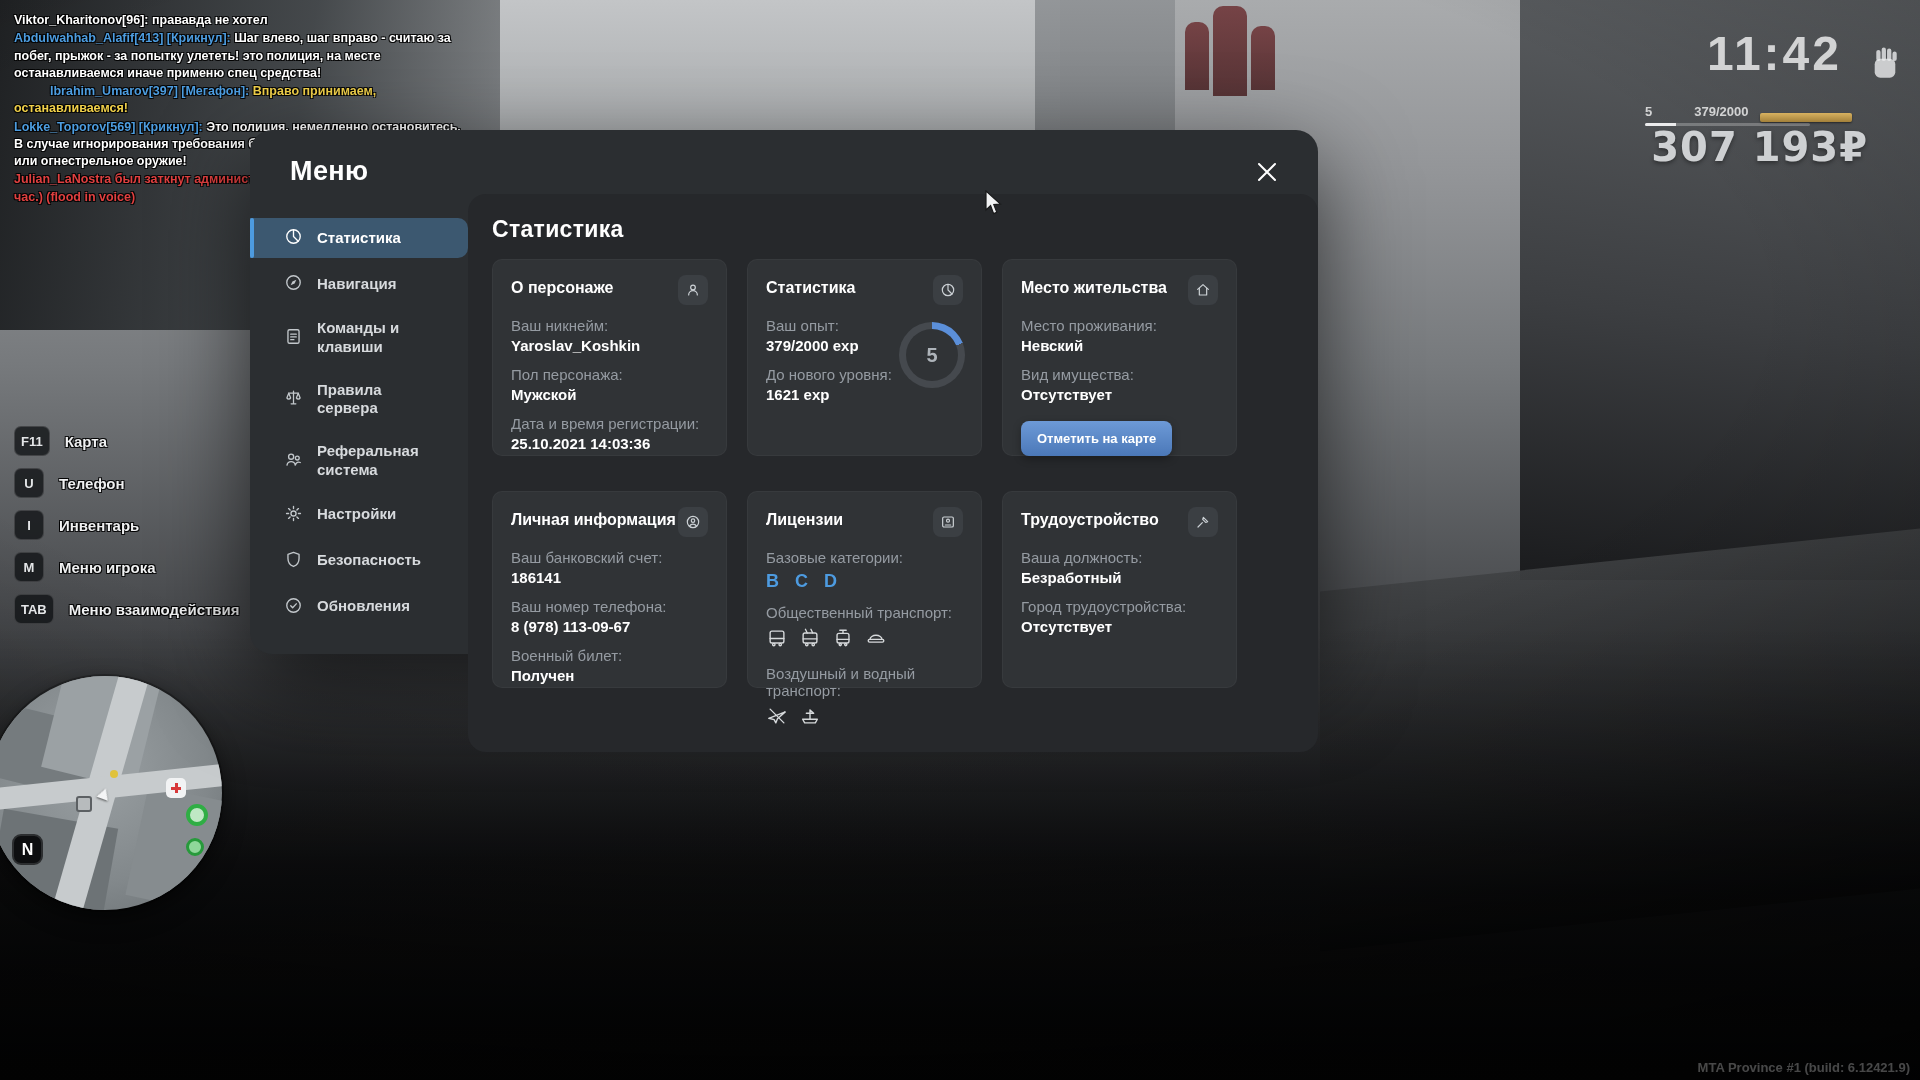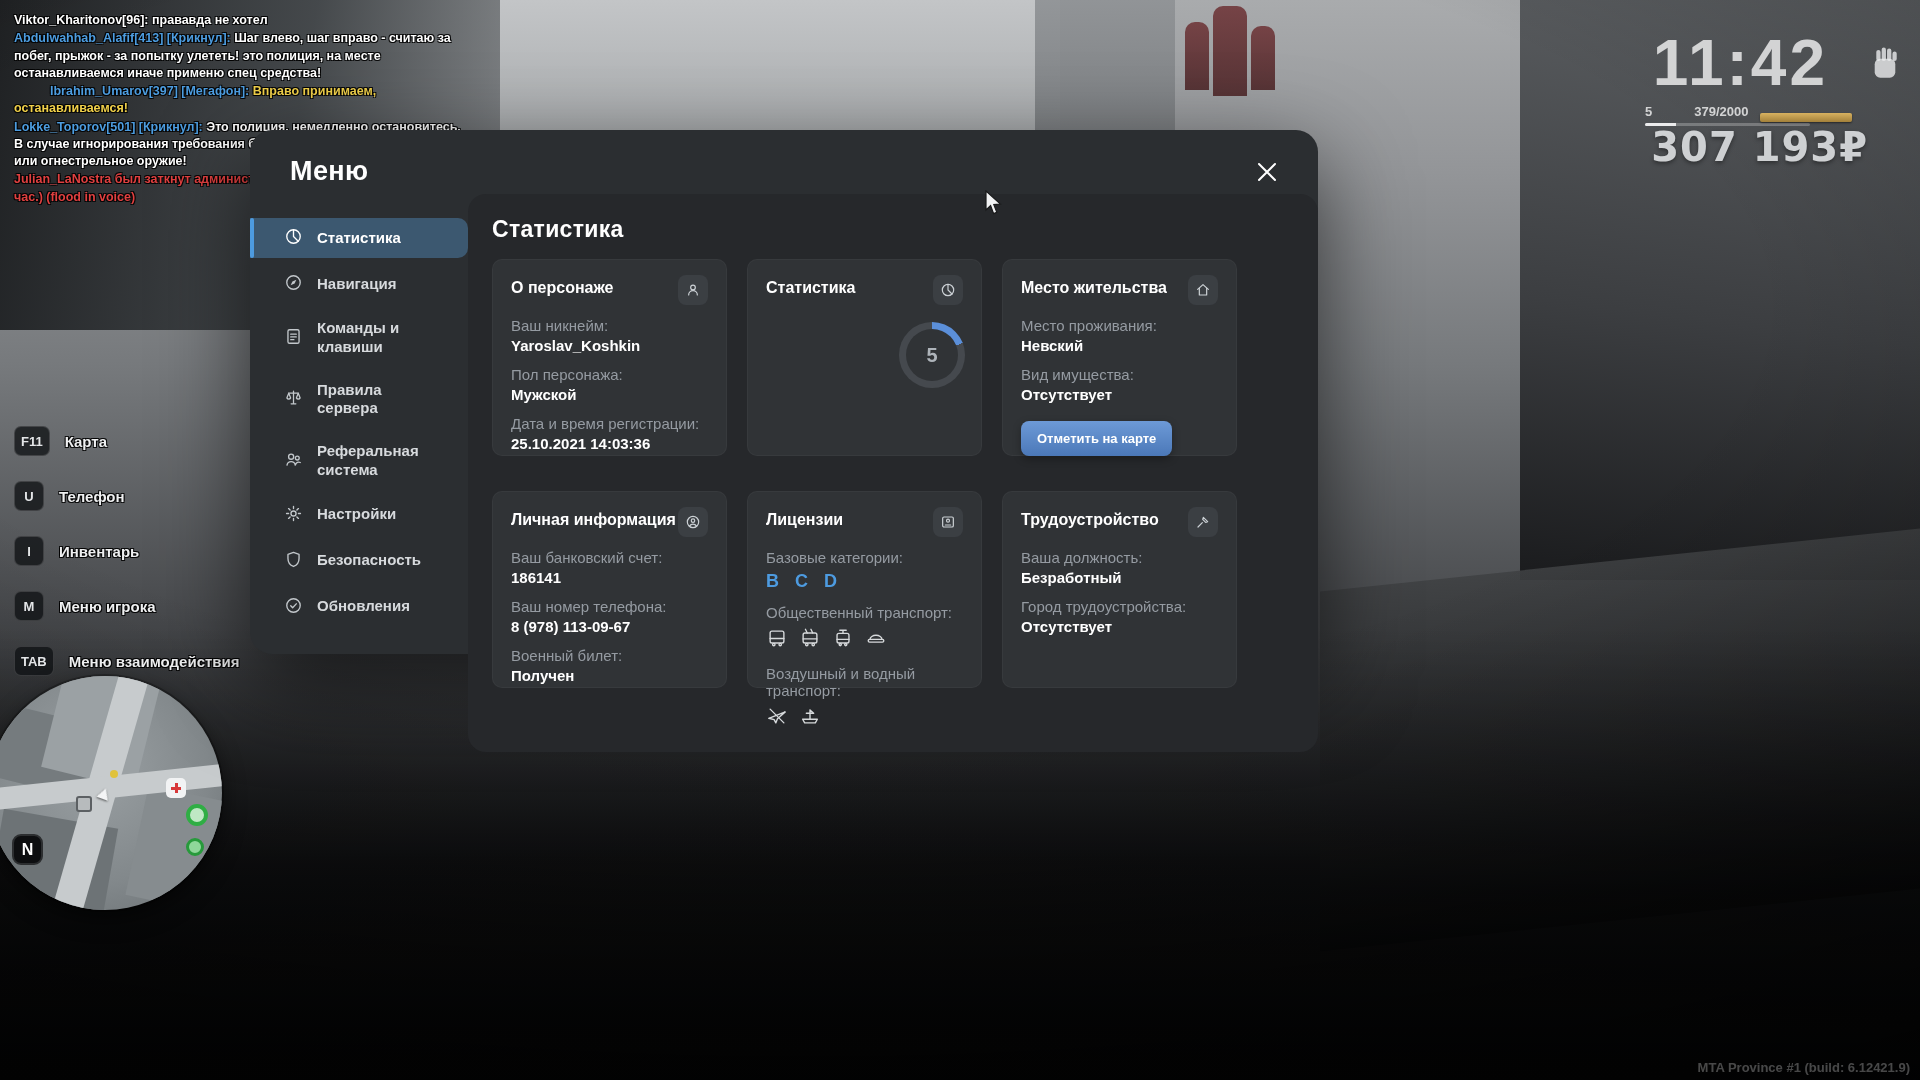--- a/index.html
+++ b/index.html
@@ -31,37 +31,37 @@
     z-index:1; }
 
   .outline { text-shadow:-1px -1px 0 rgba(0,0,0,.85),1px -1px 0 rgba(0,0,0,.85),-1px 1px 0 rgba(0,0,0,.85),1px 1px 0 rgba(0,0,0,.85); }
 
   
   .chat { position:absolute; left:14px; top:12px; width:452px; z-index:2;
     font-size:12.5px; font-weight:700; line-height:1.38; }
   .chat-line { margin-bottom:1px; }
 
   
-  .hud-time { position:absolute; top:26px; right:92px; z-index:2; font-size:64px; font-weight:700;
+  .hud-time { position:absolute; top:26px; right:78px; z-index:2; font-size:48px; font-weight:700;
     color:rgba(255,255,255,0.75); letter-spacing:3px; }
   .hud-fist { position:absolute; top:42px; right:16px; z-index:2; color:rgba(235,236,238,0.8); }
   .hud-xp { position:absolute; top:104px; right:110px; width:165px; z-index:2; color:rgba(255,255,255,0.75); }
   .xp-top { display:flex; justify-content:flex-start; gap:42px; font-size:13px; font-weight:700; }
   .xp-track { margin-top:4px; height:3px; background:rgba(255,255,255,0.25); border-radius:2px; overflow:hidden; }
   .xp-fill { height:100%; background:rgba(255,255,255,0.85); width:0; }
   .hud-goldbar { position:absolute; top:113px; right:68px; width:92px; height:9px; z-index:3;
     background:linear-gradient(180deg,#d8b260,#a3803a); border-radius:2px; box-shadow:0 1px 2px rgba(0,0,0,.5); }
   .hud-money { position:absolute; top:124px; right:52px; z-index:2; font-size:40px; font-weight:700;
     color:rgba(228,230,232,0.88); letter-spacing:1px;
     font-family:"DejaVu Sans","Liberation Sans",sans-serif; text-shadow:0 2px 4px rgba(0,0,0,.4); }
   .build-info { position:absolute; right:10px; bottom:5px; z-index:2; font-size:13px; font-weight:700;
     color:rgba(255,255,255,0.28); }
 
   
-  .keybinds { position:absolute; left:14px; top:426px; z-index:2; display:flex; flex-direction:column; gap:25px; }
+  .keybinds { position:absolute; left:14px; top:426px; z-index:2; display:flex; flex-direction:column; gap:12px; }
   .kb-row { display:flex; align-items:center; gap:15px; }
   .keycap { min-width:30px; height:30px; padding:0 6px; display:flex; align-items:center; justify-content:center;
     background:rgba(16,18,20,0.78); border:1px solid rgba(255,255,255,0.15); border-radius:7px;
     color:#e4e6e8; font-size:13px; font-weight:700; }
   .kb-label { font-size:15px; font-weight:600; color:#eff0f1; }
 
   
   .minimap { position:absolute; left:-12px; top:676px; width:234px; height:234px; z-index:2; }
   .map-circle { width:100%; height:100%; border-radius:50%; overflow:hidden; position:relative;
     background:radial-gradient(circle at 45% 40%, #9aa0a3 0%, #82888b 60%, #686e71 100%);
@@ -147,21 +147,21 @@
   <div class="chat-line">
     <span style="color: rgb(255, 255, 255);">Viktor_Kharitonov[96]: прававда не хотел</span>
   </div>
   <div class="chat-line">
     <span style="color: rgb(77, 157, 224);">Abdulwahhab_Alafif[413] [Крикнул]: </span><span style="color: rgb(255, 255, 255);">Шаг влево, шаг вправо - считаю за побег, прыжок - за попытку улететь! это полиция, на месте останавливаемся иначе применю спец средства!</span>
   </div>
   <div class="chat-line">
     <span style="color: rgb(77, 157, 224); padding-left: 36px;">Ibrahim_Umarov[397] [Мегафон]: </span><span style="color: rgb(240, 208, 74);">Вправо принимаем, останавливаемся!</span>
   </div>
   <div class="chat-line">
-    <span style="color: rgb(77, 157, 224);">Lokke_Toporov[501] [Крикнул]: </span><span style="color: rgb(255, 255, 255);">Это полиция, немедленно остановитесь. В случае игнорирования требования будут применены спец. средства или огнестрельное оружие!</span>
+    <span style="color: rgb(77, 157, 224);">Lokke_Toporov[569] [Крикнул]: </span><span style="color: rgb(255, 255, 255);">Это полиция, немедленно остановитесь. В случае игнорирования требования будут применены спец. средства или огнестрельное оружие!</span>
   </div>
   <div class="chat-line">
     <span style="color: rgb(224, 64, 64);">Julian_LaNostra был заткнут администратором Alexander_Grozniy (3 час.) (flood in voice)</span>
   </div>
 </div>
 
 <div class="hud-time">11:42</div>
 <div class="hud-fist">
   <svg width="38" height="46" viewBox="0 0 24 28" fill="currentColor">
     <rect x="5.5" y="10" width="13" height="12" rx="3.5"></rect>
@@ -319,20 +319,26 @@
       <div class="card card-stats">
         <div class="card-head">
           <span class="card-title">Статистика</span>
           <span class="card-badge">
               <svg width="16" height="16" viewBox="0 0 24 24" fill="none" stroke="currentColor" stroke-width="1.8" stroke-linecap="round">
                 <circle cx="12" cy="12" r="8.5"></circle>
                 <path d="M12 3.5V12l6 6"></path>
               </svg>
             </span>
         </div>
+        <div class="stats-fields">
+          <div class="f-label">Ваш опыт:</div>
+          <div class="f-value">379/2000 exp</div>
+          <div class="f-label">До нового уровня:</div>
+          <div class="f-value">1621 exp</div>
+        </div>
         <div class="donut" style="background: conic-gradient(rgb(91, 143, 217) 19%, rgb(69, 73, 78) 0deg);">
           <div class="donut-hole">5</div>
         </div>
       </div>
 
       <div class="card">
         <div class="card-head">
           <span class="card-title">Место жительства</span>
           <span class="card-badge">
               <svg width="16" height="16" viewBox="0 0 24 24" fill="none" stroke="currentColor" stroke-width="1.8" stroke-linecap="round" stroke-linejoin="round">

